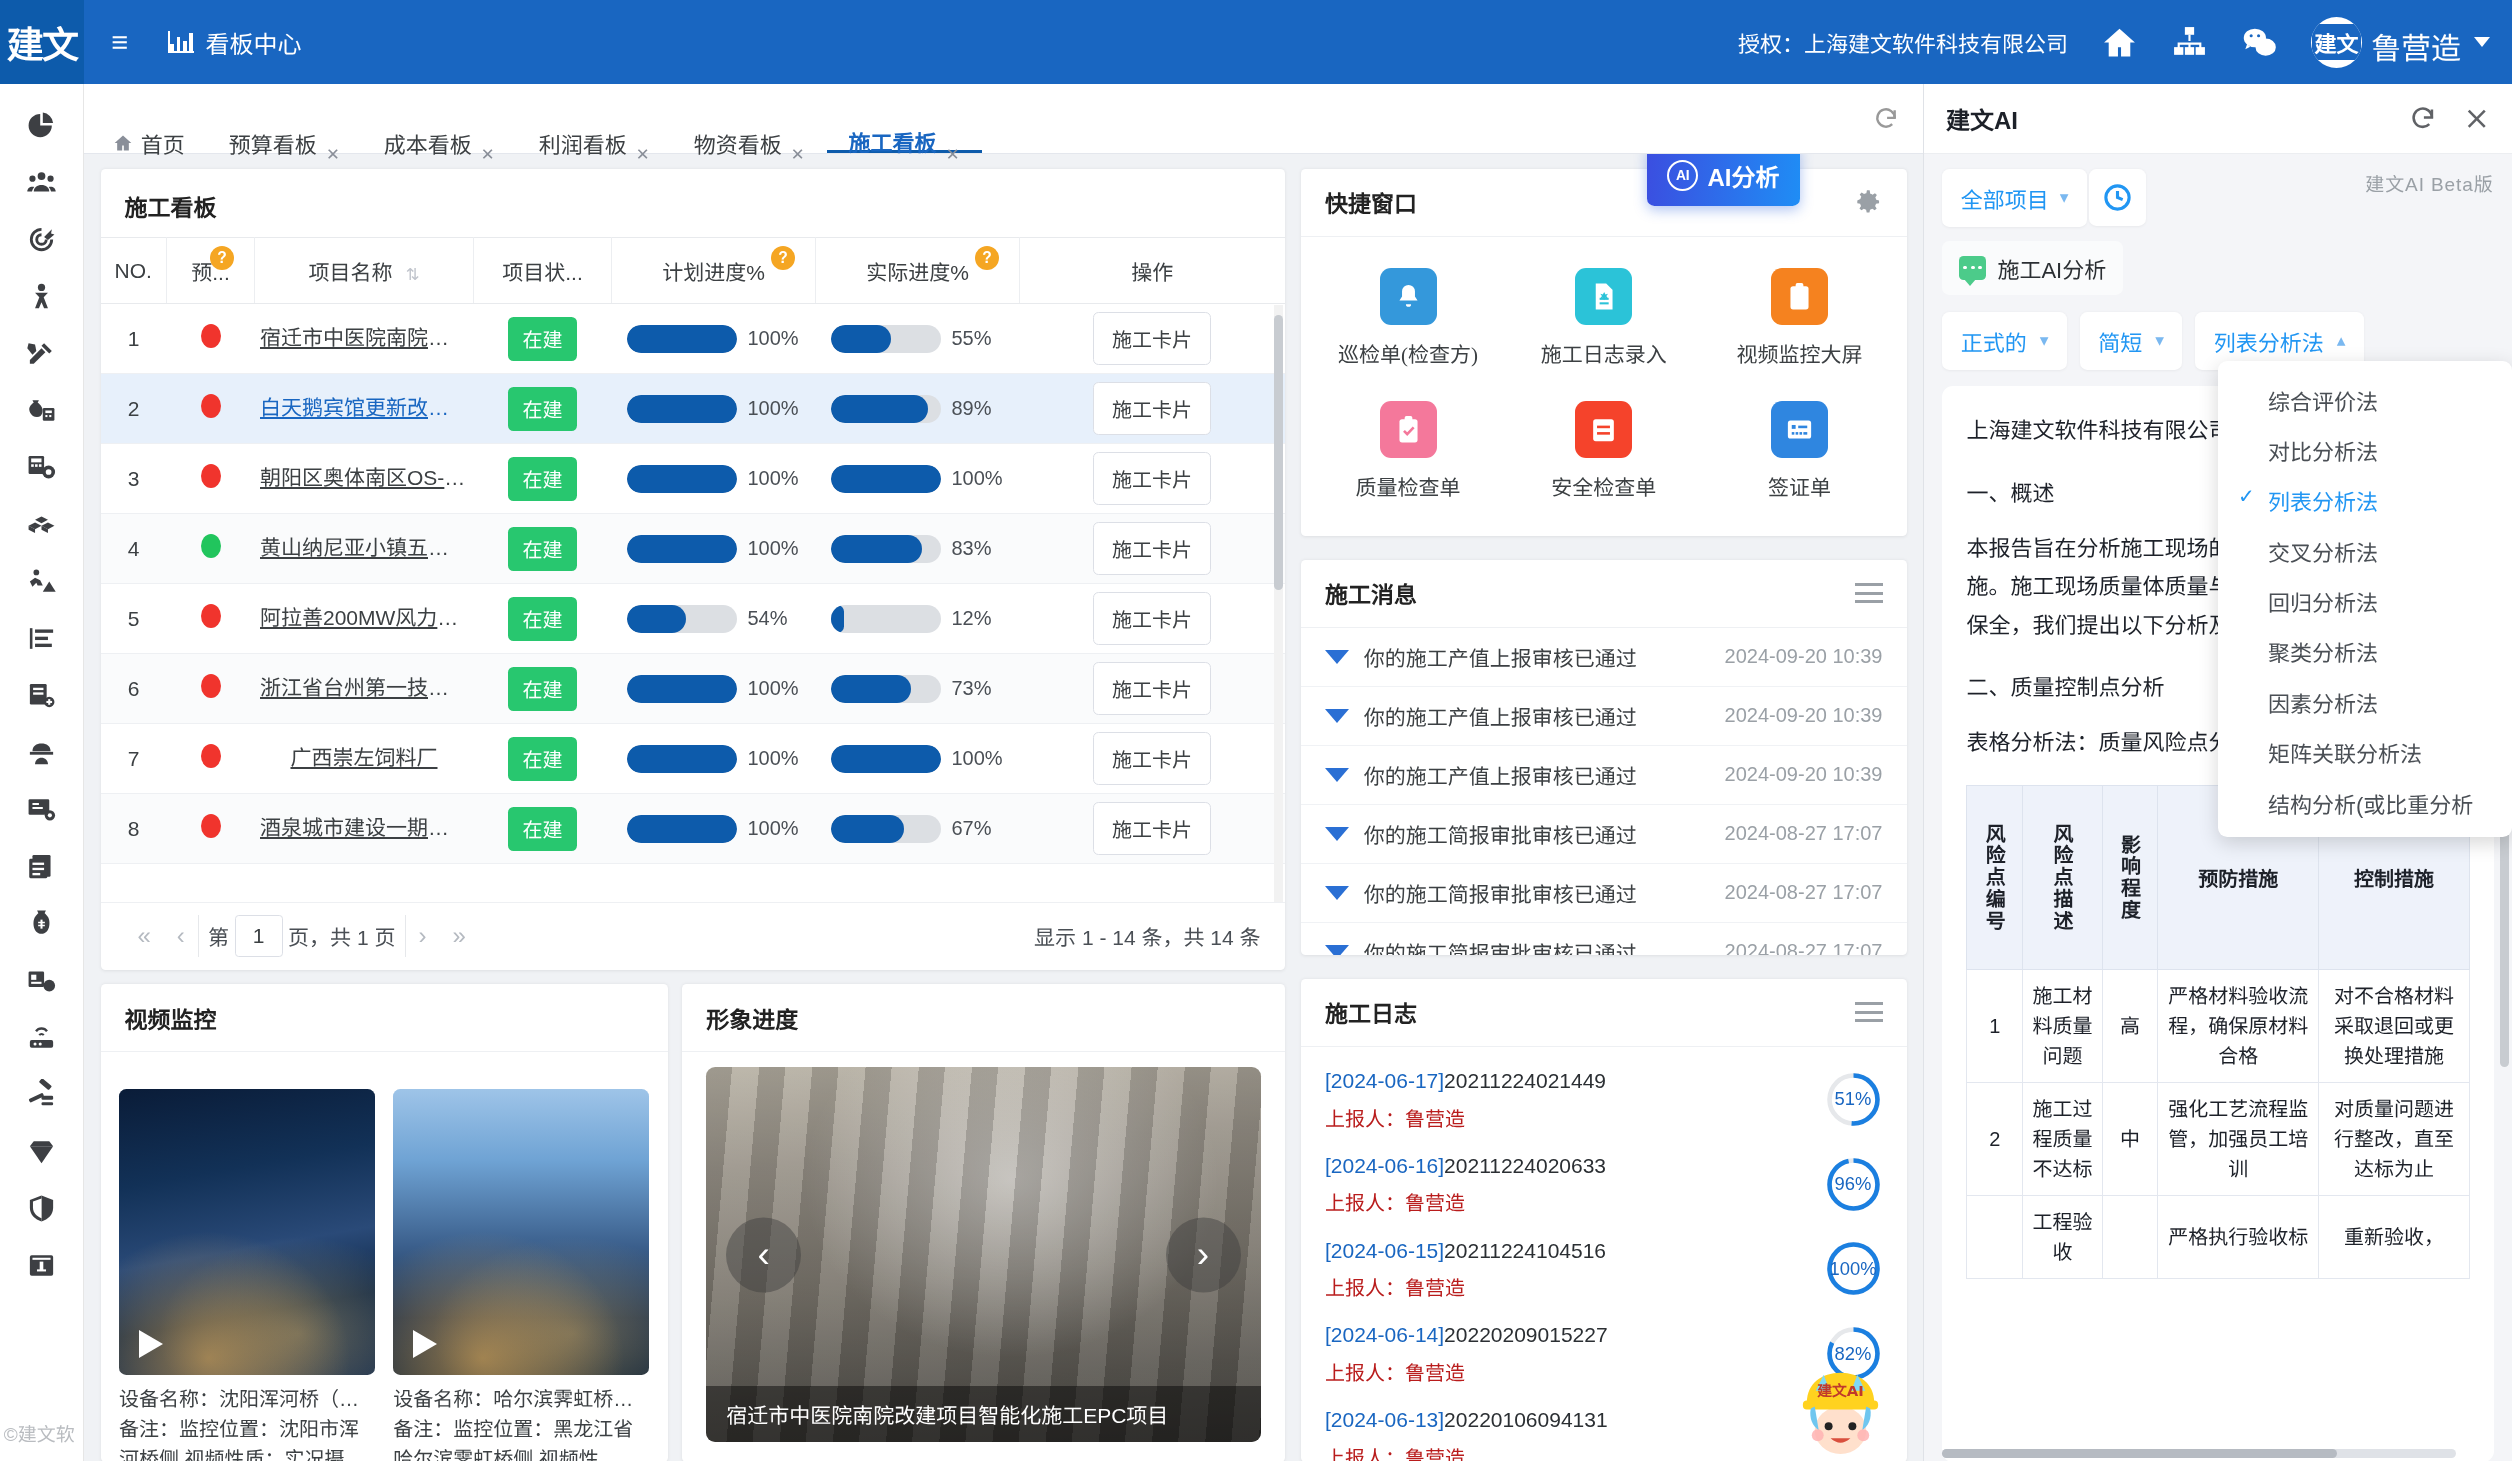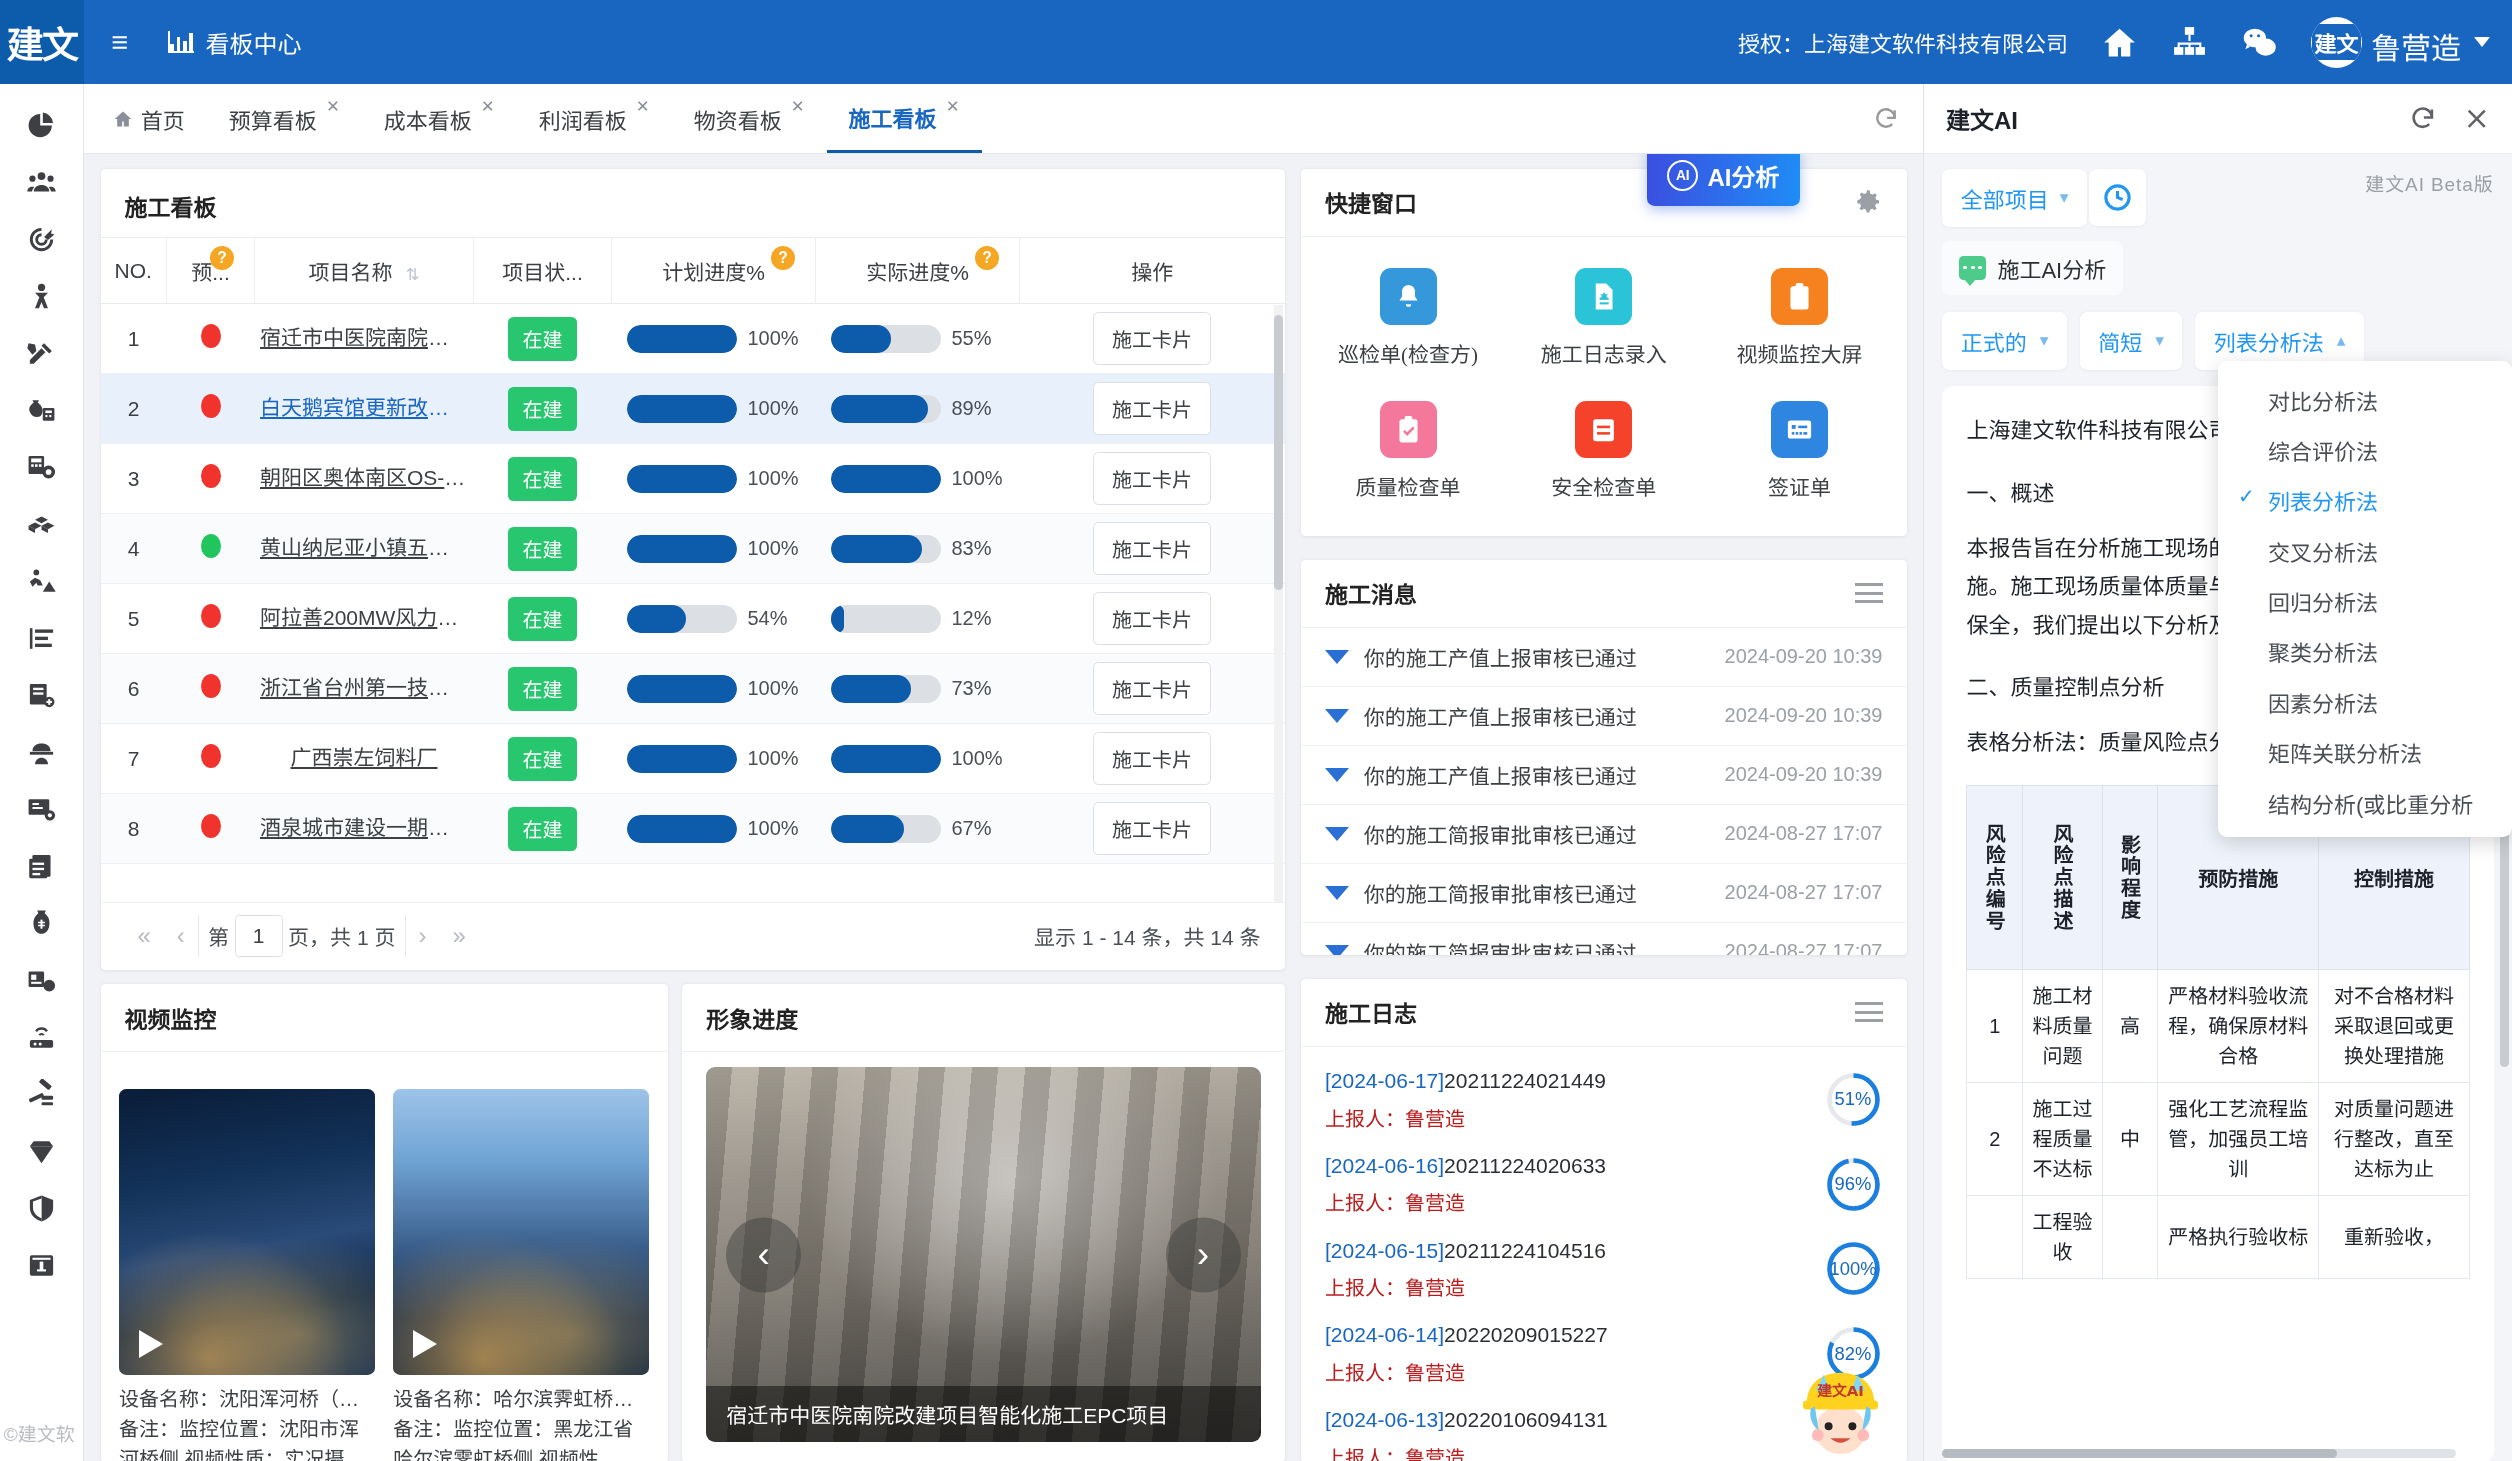--- a/index.html
+++ b/index.html
@@ -41,21 +41,21 @@
           align-items: center; padding-top: 13px; gap: 0; overflow: hidden; position: relative; }
   .rail-item { width: 84px; height: 57px; display: flex; align-items: center; justify-content: center; cursor: pointer; }
   .rail-item svg { width: 31px; height: 31px; fill: #3d3f43; }
   .watermark { position:absolute; bottom:16.5px; left:3.7px; font-size:19px; color:#b9bcc0; white-space:nowrap; }
 
   
   .main-col { flex: 1; display: flex; flex-direction: column; min-width: 0; background: #f0f2f5; }
 
   
   .tabrow { height: 70px; background: #fff; display: flex; align-items: stretch; border-bottom: 0.9px solid #e4e7ed; position: relative; }
-  .tab { display: flex; align-items: center; padding: 0 22px; font-size: 22px; color: #3c4043; cursor: pointer; position: relative; gap:7.3px;}
+  .tab { display: flex; align-items: center; padding: 0 22px; font-size: 22px; color: #3c4043; cursor: pointer; position: relative; gap:7.3px;margin-top:48px;}
   .tab.home { padding-left: 27.5px; }
   .tab .x { font-size: 16.5px; color: #8a8f99; align-self: flex-start; margin-top: 13px; margin-left: 1.8px;}
   .tab.active { color: #1966c1; font-weight: 600; border-bottom: 3.7px solid #0d5bab; }
   .tab.active .x { color:#8a8f99; }
   .home-ico { width:22px;height:20px; fill:#8a8f99; }
   .tab-refresh { margin-left: auto; display:flex;align-items:center; padding-right: 24px; cursor:pointer;}
   .tab-refresh svg { width: 26px; height: 26px; stroke: #999; fill: none; stroke-width: 2.2; }
 
   
   .content { flex: 1; display: flex; gap: 16.5px; padding: 14.7px 16.5px 0 16.5px; min-height: 0; overflow: hidden; }
@@ -995,22 +995,22 @@
       </div>
       <div class="filter-box">
         <span>简短</span>
         <span class="chev">▾</span>
       </div>
       <div class="filter-box">
         <span>列表分析法</span>
         <span class="chev">▴</span>
       </div>
       <div class="dropdown" id="dd-list">
+          <div class="dd-item">综合评价法</div>
           <div class="dd-item">对比分析法</div>
-          <div class="dd-item">综合评价法</div>
           <div class="dd-item sel">列表分析法</div>
           <div class="dd-item">交叉分析法</div>
           <div class="dd-item">回归分析法</div>
           <div class="dd-item">聚类分析法</div>
           <div class="dd-item">因素分析法</div>
           <div class="dd-item">矩阵关联分析法</div>
           <div class="dd-item">结构分析(或比重分析</div>
         </div>
     </div>
 

